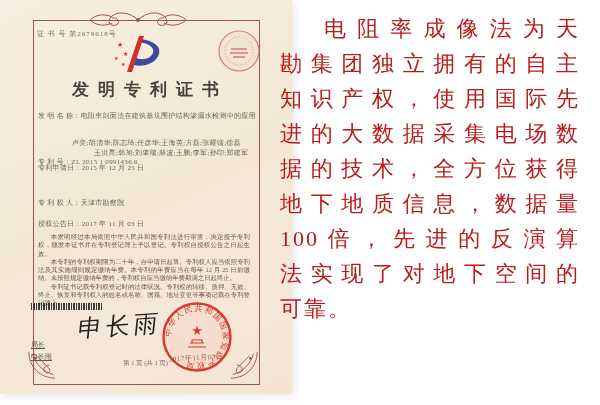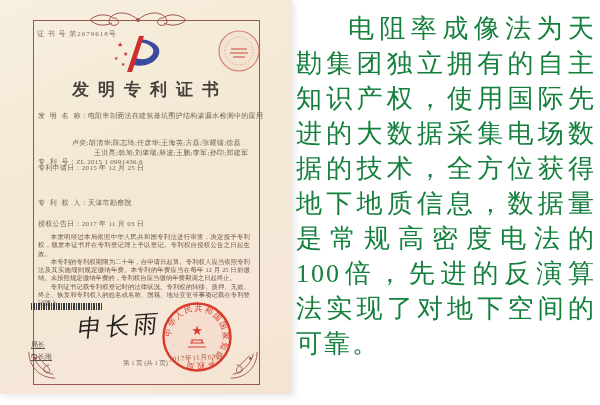--- a/index.html
+++ b/index.html
@@ -11,40 +11,40 @@
          box-shadow:2px 2px 8px rgba(0,0,0,0.10);}
   .frame{position:absolute;left:33px;top:20px;width:225px;height:363px;
          border:1.5px solid #9c5453;}
   .ornament-top{position:absolute;left:86px;top:9px;width:104px;height:22px;}
   .cert-no{position:absolute;left:37px;top:29px;font-size:7px;color:#7d6a58;letter-spacing:1px;white-space:nowrap;}
   .logo{position:absolute;left:110px;top:36px;width:58px;height:38px;}
   .agency-seal{position:absolute;left:217px;top:29px;width:44px;height:44px;opacity:.85;}
   .cert-title{position:absolute;left:33px;top:78px;width:225px;text-align:center;
               font-size:17px;font-weight:bold;color:#45413c;letter-spacing:9px;text-indent:9px;white-space:nowrap;}
   .field{position:absolute;left:38px;font-size:7px;color:#6f6253;white-space:nowrap;letter-spacing:.3px;}
-  .field .lab{color:#6f6253;font-family:Liberation Mono, monospace;}
+  .field .lab{color:#6f6253;}
   .cont{position:absolute;left:72px;font-size:7px;color:#6f6253;white-space:nowrap;letter-spacing:.3px;}
   .legal{position:absolute;left:38px;top:233px;width:212px;font-size:6.4px;line-height:8.3px;
          color:#6b5747;text-align:justify;}
   .legal p{margin:0;text-indent:2em;}
   .barcode{position:absolute;left:31px;top:303px;width:72px;height:7px;
            background:repeating-linear-gradient(90deg,#3a3a3a 0 1px,transparent 1px 2px,#3a3a3a 2px 4px,transparent 4px 5px);}
   .director{position:absolute;left:31px;top:339px;font-size:7px;color:#5f5448;line-height:12px;text-decoration:underline;}
   .signature{position:absolute;left:78px;top:310px;font-size:24px;color:#23201d;
              transform:rotate(-4deg) skewX(-10deg);letter-spacing:4px;white-space:nowrap;}
   .seal{position:absolute;left:161px;top:301px;width:72px;height:72px;}
   .seal-date{position:absolute;left:158px;top:353px;width:76px;font-size:7px;color:#aa5a41;
              transform:rotate(-3deg);letter-spacing:.5px;text-align:center;}
   .page-no{position:absolute;left:33px;top:359px;width:225px;text-align:center;font-size:6.5px;color:#7a6a5a;}
   .corner{position:absolute;width:30px;height:30px;}
   .corner-bl{left:27px;top:350px;}
   .corner-br{left:229px;top:350px;transform:scaleX(-1);}
   
-  .caption{position:absolute;left:296px;top:11px;width:300px;color:#15803d;
-           font-size:26px;line-height:35px;letter-spacing:2px;}
+  .caption{position:absolute;left:280px;top:11px;width:300px;color:#b91c1c;
+           font-size:22px;line-height:35px;letter-spacing:2px;}
   .cap-line{height:35px;text-align:justify;text-align-last:justify;white-space:nowrap;
             text-justify:inter-ideograph;}
   .cap-line.first{text-indent:2em;}
   .cap-line.last{text-align-last:left;}
 </style>
 </head>
 <body>
 
 <div class="stage">
 
@@ -159,19 +159,18 @@
 
   </div>
 
   <div class="caption">
     <div class="cap-line first">电阻率成像法为天</div>
     <div class="cap-line">勘集团独立拥有的自主</div>
     <div class="cap-line">知识产权，使用国际先</div>
     <div class="cap-line">进的大数据采集电场数</div>
     <div class="cap-line">据的技术，全方位获得</div>
     <div class="cap-line">地下地质信息，数据量</div>
-    <div class="cap-line">是常规高密度电法的</div>
     <div class="cap-line">100倍，先进的反演算</div>
     <div class="cap-line">法实现了对地下空间的</div>
     <div class="cap-line last">可靠。</div>
   </div>
 
 </div>
 
 </body></html>

